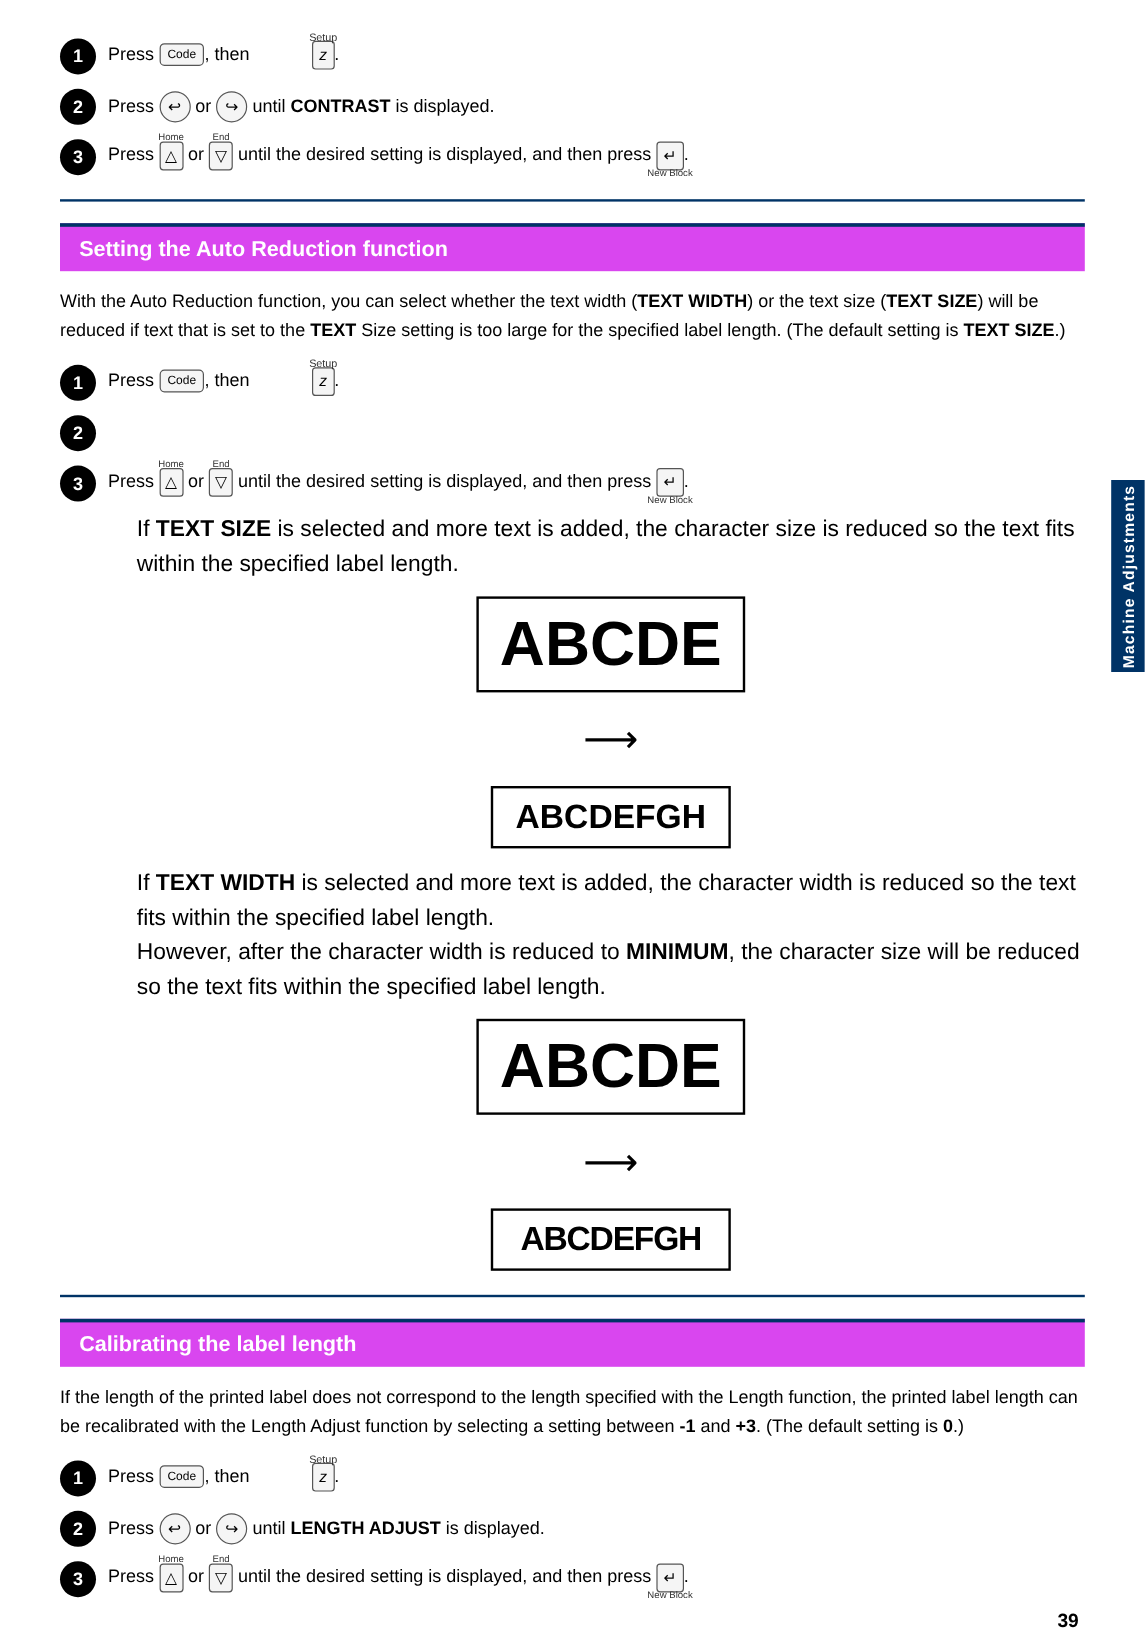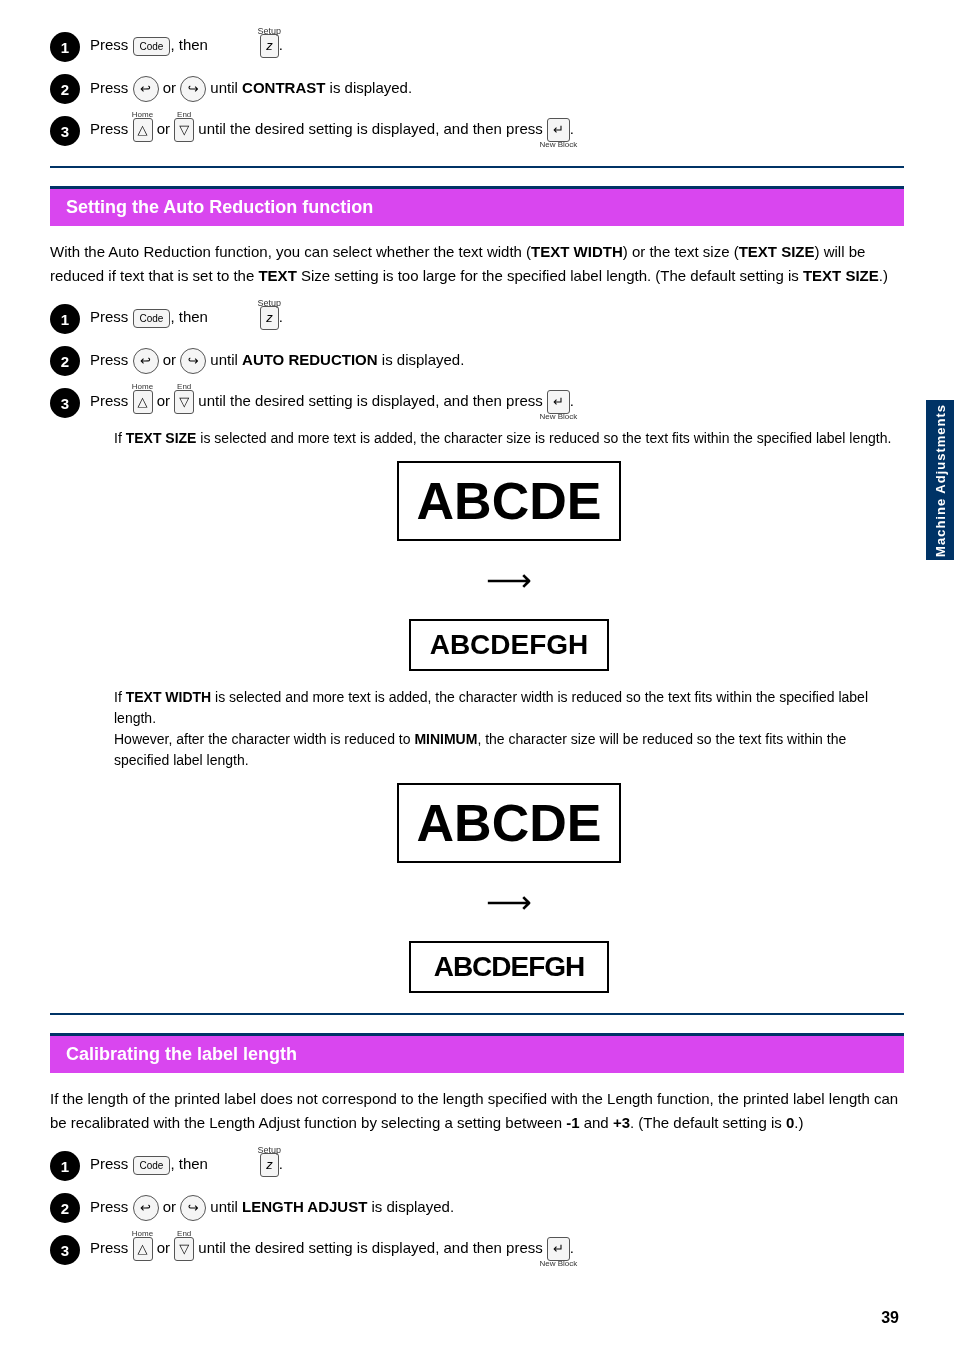--- a/index.html
+++ b/index.html
@@ -231,21 +231,21 @@
       font-weight: bold;
       min-width: 200px;
     }
 
     .arrow-right {
       font-size: 32px;
       color: #000;
     }
 
     .sub-text {
-      font-size: 14px;
+      font-size: 19px;
       line-height: 1.5;
       margin-bottom: 8px;
       padding-left: 20px;
     }
 
     .side-tab-container {
       position: absolute;
       right: 0;
       top: 400px;
       width: 28px;
@@ -353,25 +353,20 @@
       <span class="key-setup">
         <span class="key-setup-label">Setup</span>
         <span class="key-setup-box">
             <em>z</em>
           </span>
       </span>.
     </div>
   </div>
   <div class="step-row">
     <div class="step-circle">2</div>
-    <div class="step-text">
-      Press <span class="key-arrow-left">↩</span> or
-      <span class="key-arrow-right">↪</span>
-      until <strong>AUTO REDUCTION</strong> is displayed.
-    </div>
   </div>
   <div class="step-row">
     <div class="step-circle">3</div>
     <div class="step-text">
       Press
       <span class="key-home">
         <span class="key-home-label">Home</span>
         <span class="key-home-box">△</span>
       </span>
       or

